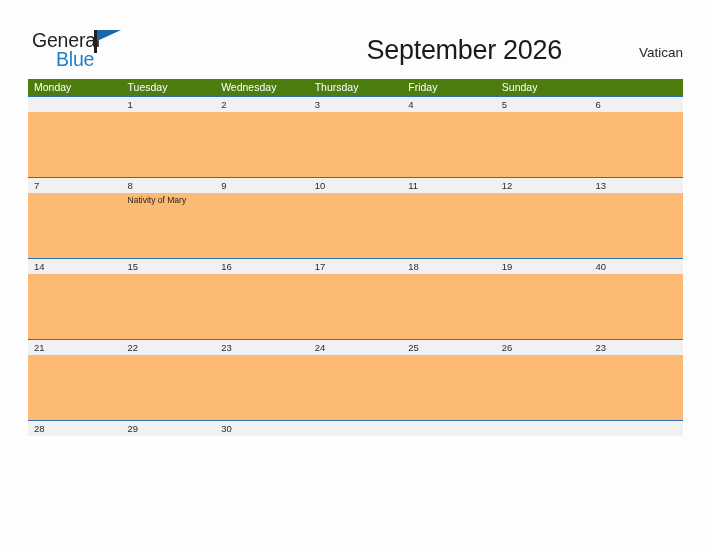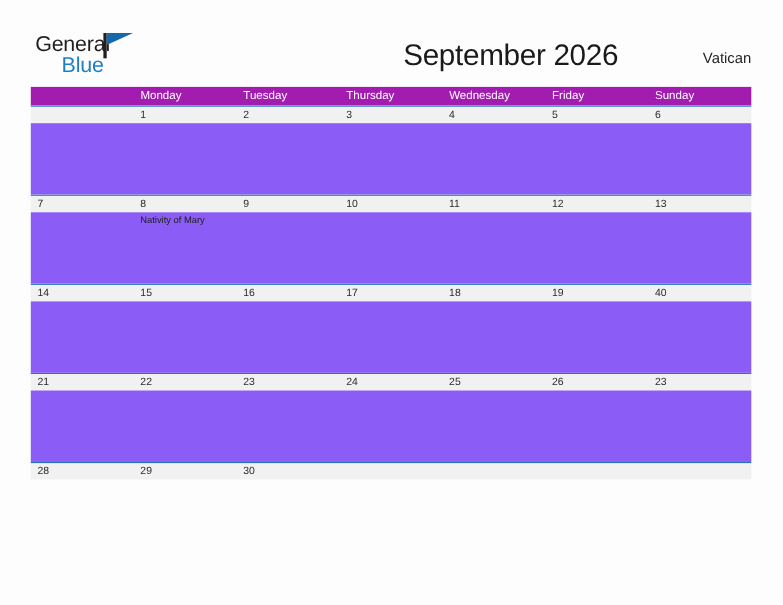--- a/index.html
+++ b/index.html
@@ -102,22 +102,21 @@
     position: absolute;
     left: 28px;
     top: 79px;
     width: 655px;
   }
 
   .weekday-header {
     display: flex;
     width: 655px;
     height: 17px;
-    background: #a21caf;
-    justify-content: flex-end;
+    background: #4d7c0f;
   }
   .weekday-cell {
     flex: 0 0 93.571px;
     width: 93.571px;
     box-sizing: border-box;
     padding-left: 6px;
     color: #ffffff;
     font-size: 10.5px;
     line-height: 17px;
     white-space: nowrap;
@@ -147,21 +146,21 @@
     line-height: 15px;
     color: #2b2b2b;
     white-space: nowrap;
     overflow: hidden;
   }
 
   .week-body {
     display: flex;
     width: 655px;
     height: 65px;
-    background: #8b5cf6;
+    background: #fdba74;
   }
   .week-row.last .week-body {
     background: #fdfdfd;
   }
   .event-cell {
     flex: 0 0 93.571px;
     width: 93.571px;
     box-sizing: border-box;
     padding: 2px 4px 0 6px;
     overflow: hidden;
@@ -189,22 +188,22 @@
 
   <div class="cal-region">Vatican</div>
 
 </div>
 
 <div class="calendar">
 
   <div class="weekday-header">
     <div class="weekday-cell">Monday</div>
     <div class="weekday-cell">Tuesday</div>
+    <div class="weekday-cell">Wednesday</div>
     <div class="weekday-cell">Thursday</div>
-    <div class="weekday-cell">Wednesday</div>
     <div class="weekday-cell">Friday</div>
     <div class="weekday-cell">Sunday</div>
   </div>
 
   <div class="week-row">
     <div class="week-dates">
       <div class="date-cell"></div>
       <div class="date-cell">1</div>
       <div class="date-cell">2</div>
       <div class="date-cell">3</div>

